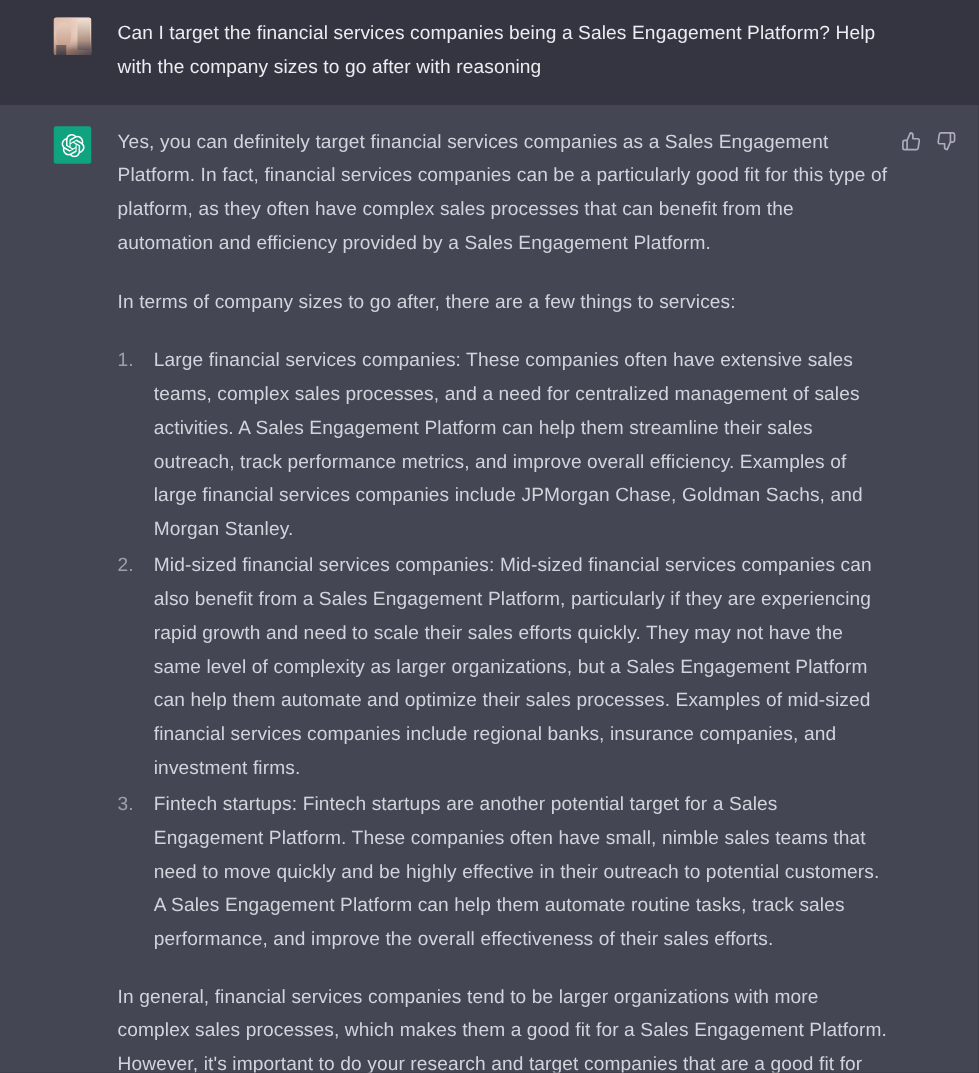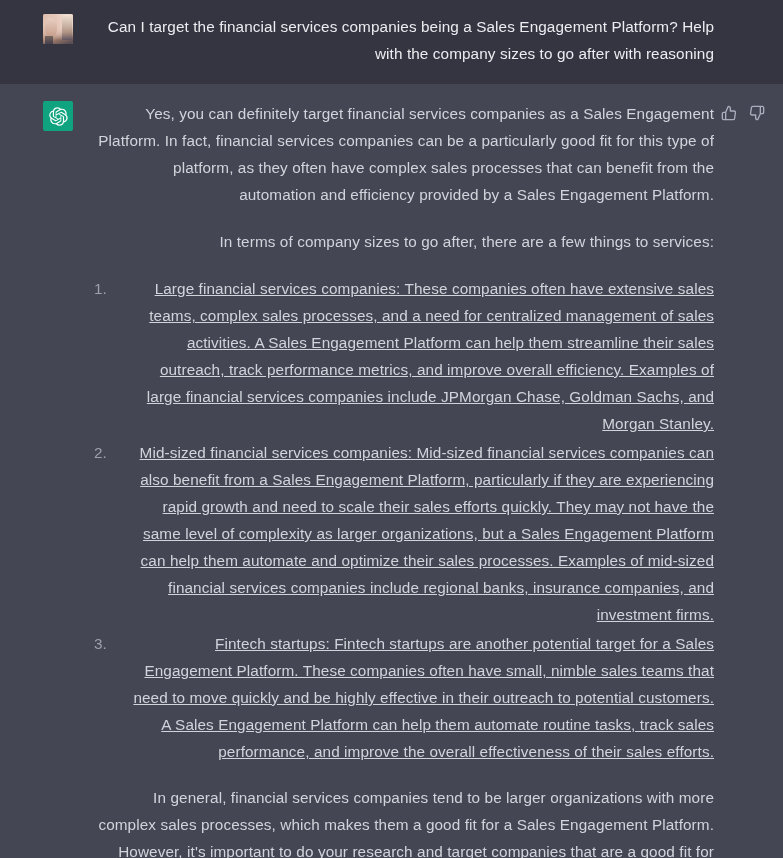--- a/index.html
+++ b/index.html
@@ -36,21 +36,20 @@
     padding: 16px 0 24px 0;
     flex: 1 1 auto;
   }
 
   .msg-inner {
     position: relative;
     display: flex;
     align-items: flex-start;
     padding-left: 43px;
     padding-right: 16px;
-    text-align: right;
   }
 
   
   .avatar {
     width: 30px;
     height: 30px;
     flex: 0 0 30px;
     border-radius: 2px;
     overflow: hidden;
     position: relative;
@@ -108,21 +107,20 @@
   }
   .msg-body p:last-child { margin-bottom: 0; }
   .msg-user .msg-body p { margin: 0; }
 
   
   ol.answer-list {
     margin: 0 0 19px 0;
     padding: 0;
     list-style: none;
     counter-reset: li;
-    text-decoration: underline;
   }
   ol.answer-list li {
     position: relative;
     padding-left: 29px;
     margin: 0 0 2px 0;
     counter-increment: li;
   }
   ol.answer-list li::before {
     content: counter(li) ".";
     position: absolute;

